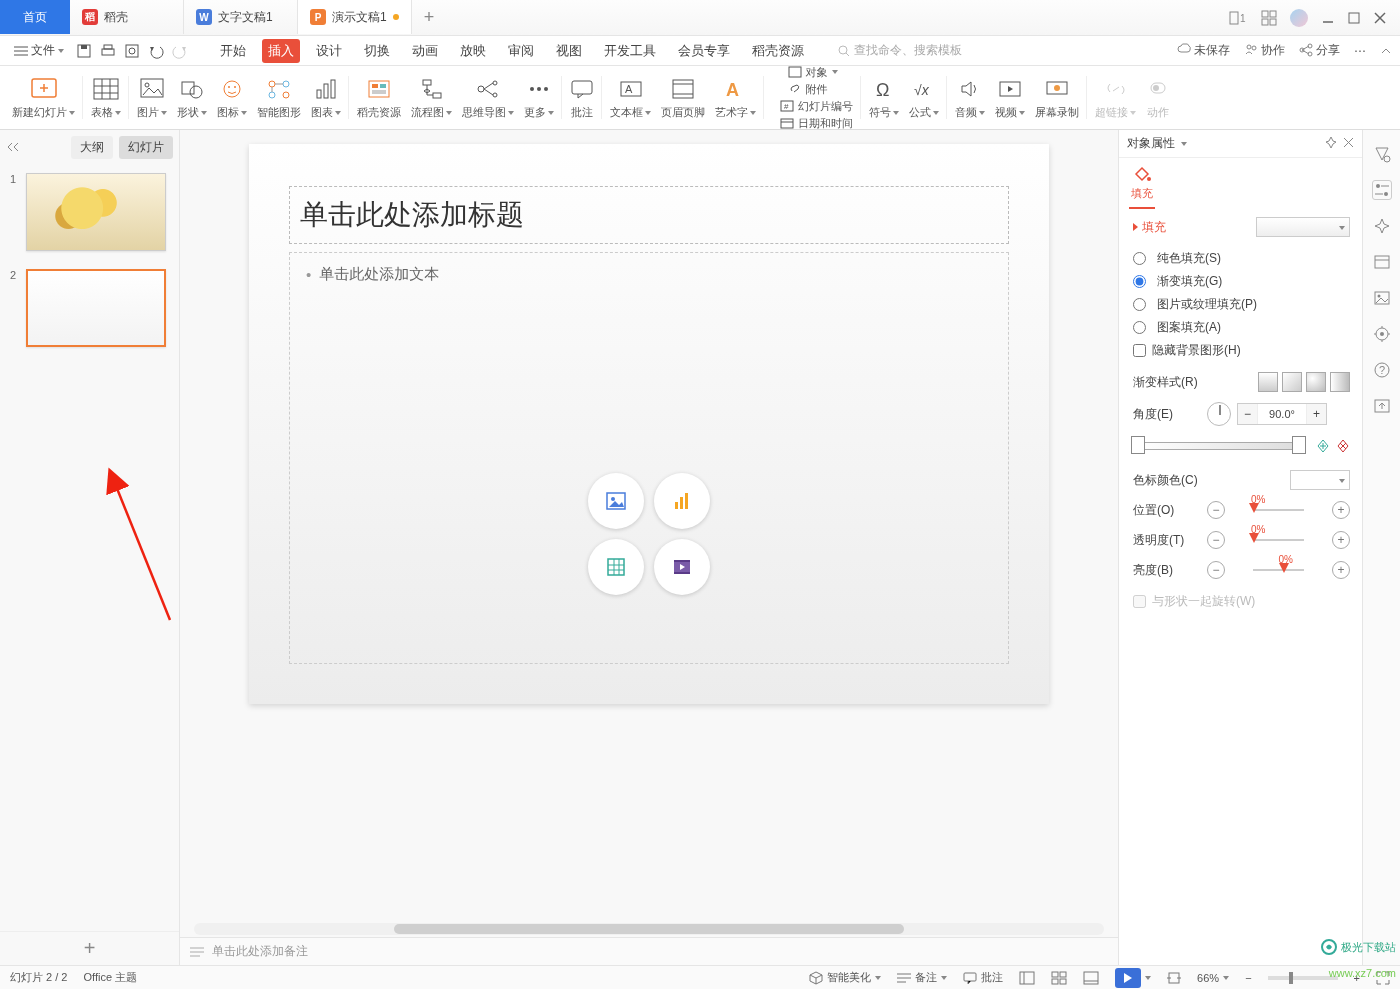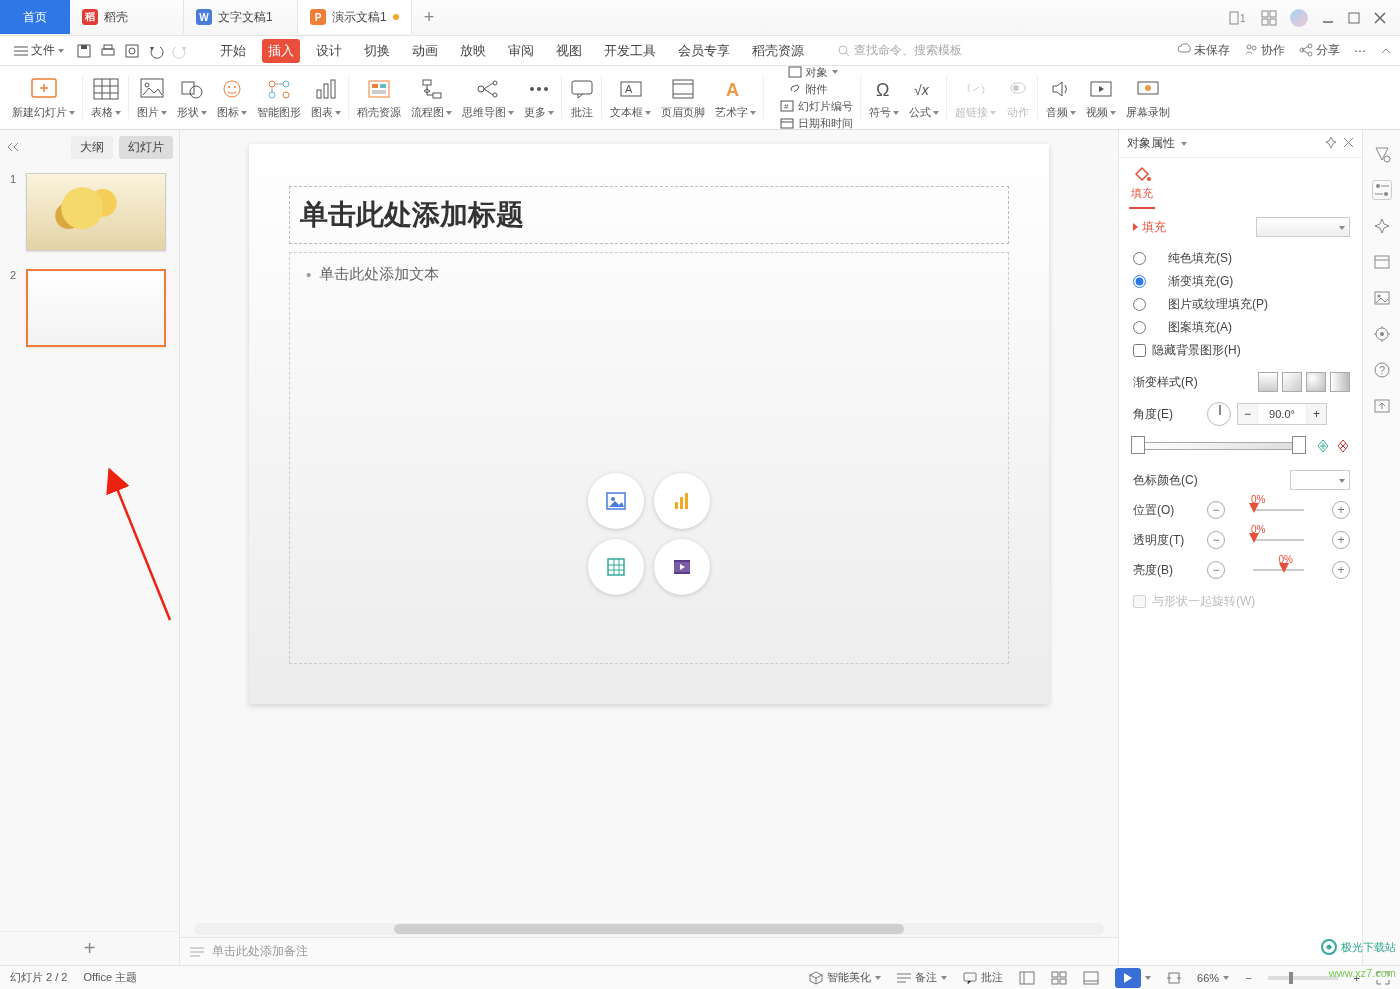--- a/index.html
+++ b/index.html
@@ -58,21 +58,21 @@
  radial-gradient(circle at 40% 45%,#f5d96b 0 22%,transparent 23%),
  radial-gradient(circle at 55% 38%,#f5cf57 0 15%,transparent 16%),
  radial-gradient(circle at 30% 55%,#d9a83f 0 12%,transparent 13%),
  linear-gradient(180deg,#fbf3dd,#e3d3a5)}
 .addslide{height:34px;display:flex;align-items:center;justify-content:center;font-size:20px;color:#888;border-top:1px solid #eee}
 
 .editor{flex:1;background:#f8f8f8;position:relative}
 .canvaswrap{position:absolute;inset:0;padding:14px 14px 0 14px}
 .canvas{margin:0 auto;width:800px;height:560px;background:linear-gradient(180deg,#fff 0%,#ececec 100%);box-shadow:0 2px 6px rgba(0,0,0,.15);position:relative}
 .titlebox{position:absolute;left:40px;right:40px;top:42px;height:58px;border:1px dashed #bbb;display:flex;align-items:center;padding:0 10px}
-.titlebox span{font-size:28px;font-weight:bold;color:#333}
+.titlebox span{font-size:28px;font-weight:normal;color:#333}
 .bodybox{position:absolute;left:40px;right:40px;top:108px;bottom:40px;border:1px dashed #ccc;padding:12px 16px}
 .bodybox .bullet{display:flex;align-items:center;gap:8px;font-size:15px;color:#666}
 .bodybox .bullet::before{content:"•";color:#999}
 .ccgrid{position:absolute;left:50%;top:220px;transform:translateX(-50%);display:grid;grid-template-columns:56px 56px;grid-template-rows:56px 56px;gap:10px}
 .ccbtn{background:#fff;border-radius:50%;box-shadow:0 1px 4px rgba(0,0,0,.18);display:flex;align-items:center;justify-content:center}
 .hscroll{position:absolute;left:14px;right:14px;bottom:30px;height:12px;background:#f0f0f0;border-radius:6px}
 .hscroll .thumbb{position:absolute;left:22%;width:56%;top:1px;bottom:1px;background:#cfcfcf;border-radius:5px}
 .notesbar{position:absolute;left:0;right:0;bottom:0;height:28px;border-top:1px solid #e5e5e5;background:#fafafa;display:flex;align-items:center;padding:0 10px;color:#999;gap:8px}
 
 .proppanel{width:244px;border-left:1px solid #e5e5e5;background:#fff;display:flex;flex-direction:column;font-size:12px}
@@ -80,21 +80,21 @@
 .pphead .spacer{flex:1}
 .pptabs{display:flex;gap:10px;padding:8px 10px 0}
 .pptab{display:flex;flex-direction:column;align-items:center;gap:2px;color:#e94f3a;font-size:11px}
 .pptab svg{display:block}
 .pptab .underline{width:26px;height:2px;background:#e94f3a;margin-top:4px}
 .ppbody{flex:1;overflow:auto;padding:8px 12px 8px 14px;display:flex;flex-direction:column;gap:10px}
 .secthead{color:#e94f3a;font-size:12px;display:flex;align-items:center;gap:4px}
 .secthead .tri{width:0;height:0;border-top:4px solid transparent;border-bottom:4px solid transparent;border-left:5px solid #e94f3a}
 .swatchdd{width:94px;height:20px;border:1px solid #ccc;background:linear-gradient(180deg,#fff,#eee);margin-left:auto;position:relative}
 .swatchdd::after{content:"";position:absolute;right:4px;top:8px;border-left:3px solid transparent;border-right:3px solid transparent;border-top:4px solid #888}
-.radio{display:flex;align-items:center;gap:22px;padding:3px 0}
+.radio{display:flex;align-items:center;gap:11px;padding:3px 0}
 .radio input{accent-color:#2f77e6}
 .chk{display:flex;align-items:center;gap:6px;padding:3px 0}
 .row{display:flex;align-items:center;gap:6px}
 .row .lab{flex:0 0 68px}
 .gswatches{display:flex;gap:4px;margin-left:auto}
 .gsw{width:20px;height:20px;border:1px solid #aaa;background:linear-gradient(180deg,#fff,#ccc)}
 .gsw:nth-child(2){background:linear-gradient(135deg,#fff,#ccc)}
 .gsw:nth-child(3){background:radial-gradient(circle at 30% 30%,#fff,#bbb)}
 .gsw:nth-child(4){background:linear-gradient(90deg,#fff,#bbb)}
 .dial{width:24px;height:24px;border:1px solid #bbb;border-radius:50%;position:relative}
@@ -551,79 +551,79 @@
           </div>
           <div class="lbl">
             <span>公式</span>
             <span class="caret"></span>
           </div>
         </div>
     </div>
   </div>
   <div class="rgrp">
     <div class="rrow">
+      <div class="rbtn">
+          <div class="ico">
+            <svg width="24" height="22">
+              <path d="M4 8 L8 8 L13 4 L13 18 L8 14 L4 14 Z" fill="none" stroke="#555"></path>
+              <path d="M16 7 Q19 11 16 15" fill="none" stroke="#555"></path>
+            </svg>
+          </div>
+          <div class="lbl">
+            <span>音频</span>
+            <span class="caret"></span>
+          </div>
+        </div>
+      <div class="rbtn">
+          <div class="ico">
+            <svg width="24" height="22">
+              <rect x="2" y="4" width="20" height="14" fill="none" stroke="#555"></rect>
+              <polygon points="10,8 10,14 15,11" fill="#555"></polygon>
+            </svg>
+          </div>
+          <div class="lbl">
+            <span>视频</span>
+            <span class="caret"></span>
+          </div>
+        </div>
+      <div class="rbtn">
+          <div class="ico">
+            <svg width="24" height="22">
+              <rect x="2" y="4" width="20" height="12" fill="none" stroke="#555"></rect>
+              <circle cx="12" cy="10" r="3" fill="#e94"></circle>
+            </svg>
+          </div>
+          <div class="lbl">
+            <span>屏幕录制</span>
+          </div>
+        </div>
+    </div>
+  </div>
+  <div class="rgrp">
+    <div class="rrow">
       <div class="rbtn disabled">
           <div class="ico">
             <svg width="24" height="22">
               <path d="M6 14 Q2 10 6 6 M18 8 Q22 12 18 16 M9 13 L15 9" fill="none" stroke="#ccc"></path>
             </svg>
           </div>
           <div class="lbl">
             <span>超链接</span>
             <span class="caret" style="border-top-color:#ccc"></span>
           </div>
         </div>
       <div class="rbtn disabled">
           <div class="ico">
             <svg width="24" height="22">
               <rect x="5" y="5" width="14" height="10" rx="5" fill="none" stroke="#ccc"></rect>
               <circle cx="10" cy="10" r="3" fill="#ccc"></circle>
             </svg>
           </div>
           <div class="lbl">
             <span>动作</span>
-          </div>
-        </div>
-    </div>
-  </div>
-  <div class="rgrp">
-    <div class="rrow">
-      <div class="rbtn">
-          <div class="ico">
-            <svg width="24" height="22">
-              <path d="M4 8 L8 8 L13 4 L13 18 L8 14 L4 14 Z" fill="none" stroke="#555"></path>
-              <path d="M16 7 Q19 11 16 15" fill="none" stroke="#555"></path>
-            </svg>
-          </div>
-          <div class="lbl">
-            <span>音频</span>
-            <span class="caret"></span>
-          </div>
-        </div>
-      <div class="rbtn">
-          <div class="ico">
-            <svg width="24" height="22">
-              <rect x="2" y="4" width="20" height="14" fill="none" stroke="#555"></rect>
-              <polygon points="10,8 10,14 15,11" fill="#555"></polygon>
-            </svg>
-          </div>
-          <div class="lbl">
-            <span>视频</span>
-            <span class="caret"></span>
-          </div>
-        </div>
-      <div class="rbtn">
-          <div class="ico">
-            <svg width="24" height="22">
-              <rect x="2" y="4" width="20" height="12" fill="none" stroke="#555"></rect>
-              <circle cx="12" cy="10" r="3" fill="#e94"></circle>
-            </svg>
-          </div>
-          <div class="lbl">
-            <span>屏幕录制</span>
           </div>
         </div>
     </div>
   </div>
 </div>
 
 <div class="main">
 
   <div class="slidepanel">
     <div class="sphead">

